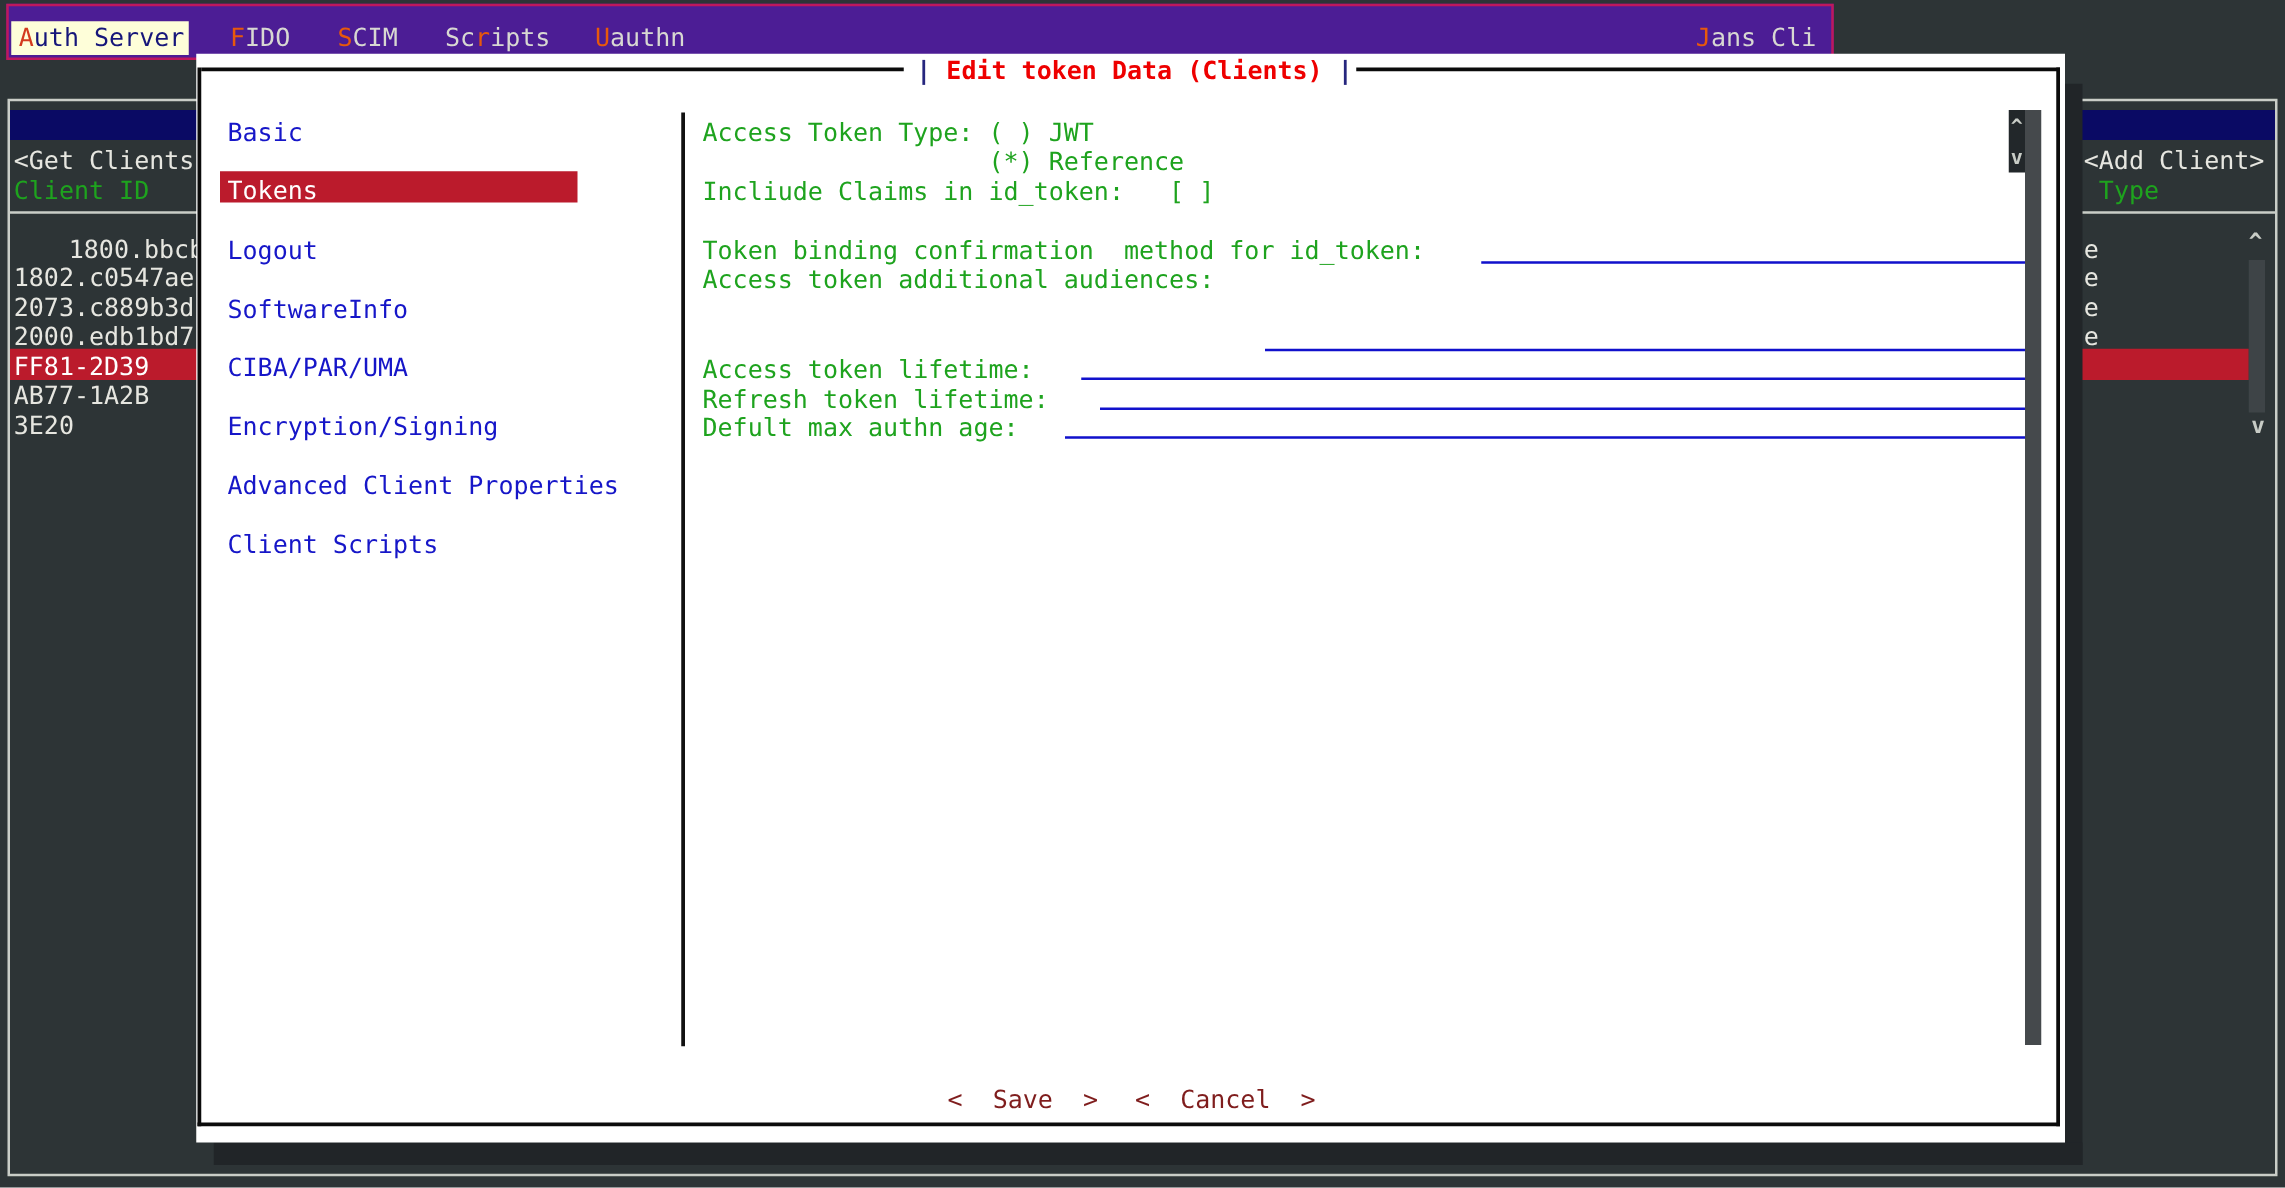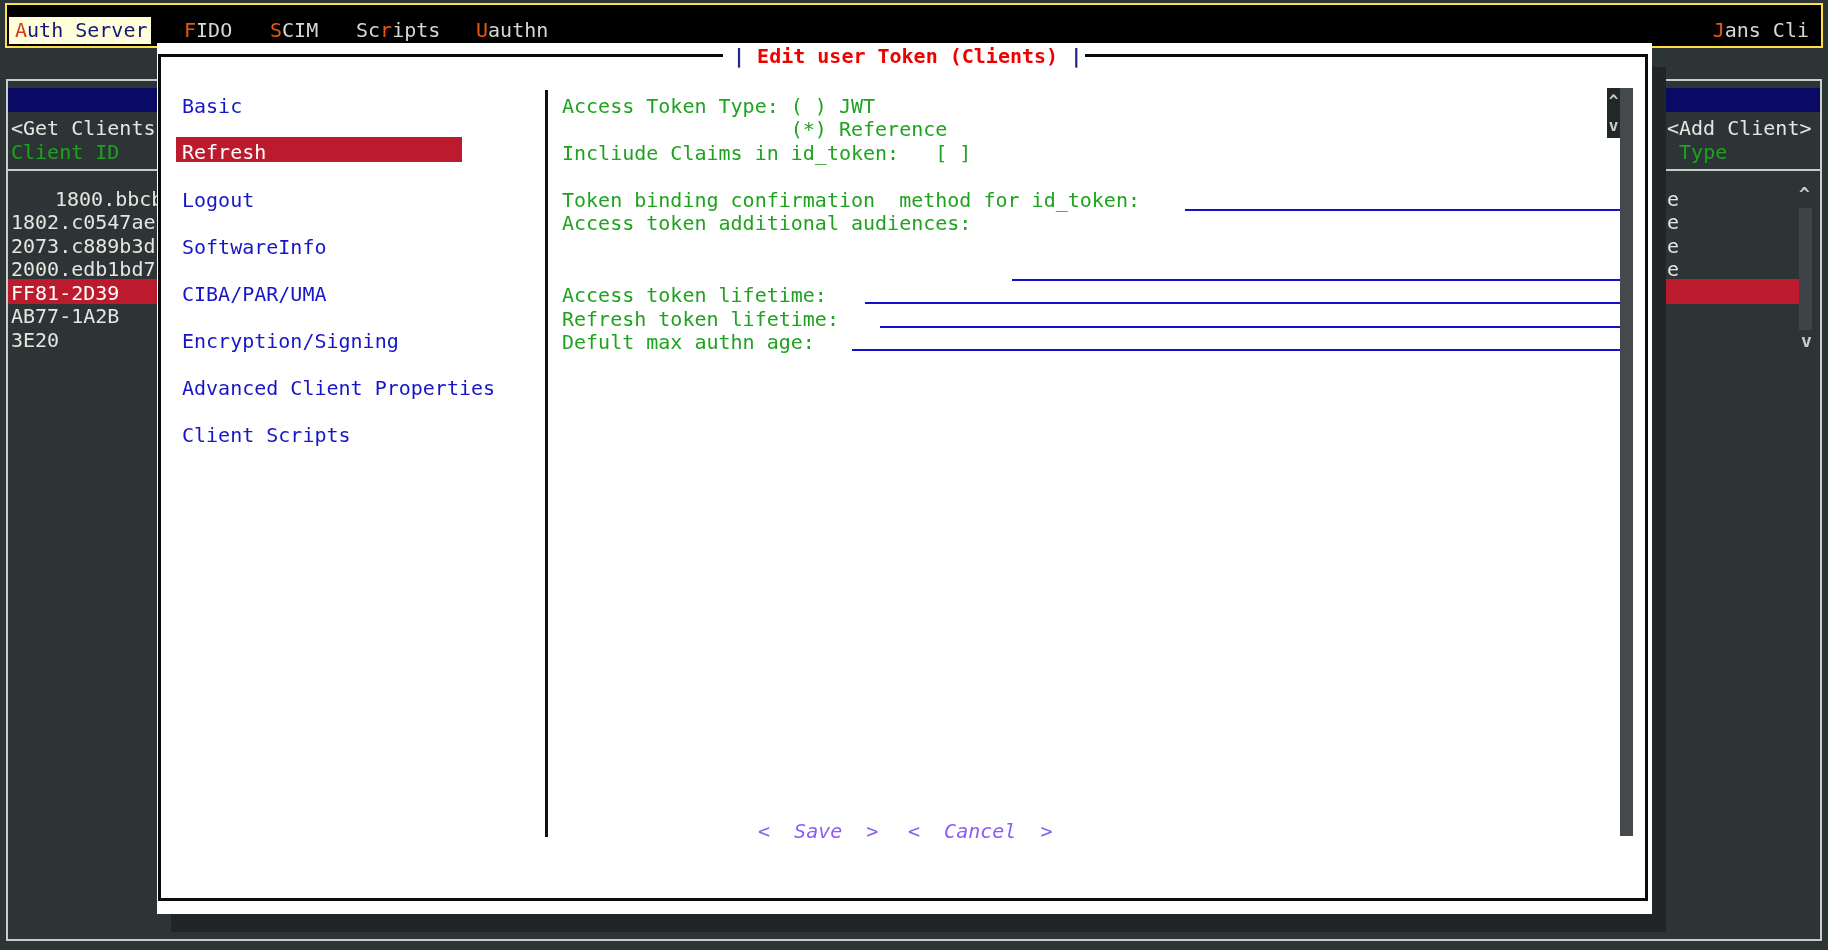--- a/index.html
+++ b/index.html
@@ -6,22 +6,22 @@
   html,body { width:1828px; height:950px; }
   body {
     position:relative; background:#2D3436; overflow:hidden;
     font-family:"DejaVu Sans Mono", monospace;
     font-size:20px; line-height:24px; color:#E6E6E0;
   }
   .abs { position:absolute; }
   .t { white-space:pre; }
 
   
-  .topbar { left:5px; top:3px; width:1818px; height:45px;
-            background:#000000; border:2px solid #fde047; z-index:1; }
+  .topbar { left:5px; top:3px; width:1462px; height:45px;
+            background:#4c1d95; border:2px solid #be185d; z-index:1; }
   .menu-item { position:absolute; color:#D8D8D2; white-space:pre; }
   .accent { color:#E8590C; }
   .auth-box { position:absolute; left:2px; top:12px; width:142px; height:27px;
               background:#FEFED9; color:#16167A; line-height:27px; padding-left:6px; }
   .auth-box .accent { color:#D33A1E; }
 
   
   .mainwin { left:6px; top:79px; width:1816px; height:862px;
              background:#2D3436; border:2px solid #C9CDC7; z-index:1; }
   .navybar { left:0; top:7px; width:1812px; height:24px; background:#0A0A64; }
@@ -42,21 +42,21 @@
   .dlg-title .ttl { color:#EE0000; }
   .nav-item { position:absolute; left:25px; color:#1616C8; white-space:pre; cursor:default; }
   .nav-item.selected { color:#FFFFFF; }
   .nav-selbar { position:absolute; left:19px; top:94px; width:286px; height:25px; background:#BB1B2C; }
   .vdiv { position:absolute; left:388px; top:47px; width:3px; height:747px; background:#111111; }
   .fline { position:absolute; left:405px; color:#1EA31E; white-space:pre; }
   .uline { position:absolute; height:2px; background:#1111CC; }
   .scrollbox { position:absolute; left:1450px; top:45px; width:13px; height:50px; background:#22272A; text-align:center; }
   .scrollbox .scroll-glyph { display:block; height:25px; line-height:25px; font-size:16px; }
   .dlg-track { position:absolute; left:1463px; top:45px; width:13px; height:748px; background:#45494C; }
-  .btn { position:absolute; top:776px; color:#8b5cf6; white-space:pre;font-style:italic; }
+  .btn { position:absolute; top:824px; color:#7f1d1d; white-space:pre; }
 </style>
 </head>
 <body>
 
 <div class="abs topbar">
   <div class="auth-box"><span class="accent">A</span><span>uth Server</span></div>
   <div class="menu-item" style="left:177px; top:13px;"><span class="accent">F</span><span>IDO</span></div>
   <div class="menu-item" style="left:263px; top:13px;"><span class="accent">S</span><span>CIM</span></div>
   <div class="menu-item" style="left:349px; top:13px;"><span>Sc</span><span class="accent">r</span><span>ipts</span></div>
   <div class="menu-item" style="left:469px; top:13px;"><span class="accent">U</span><span>authn</span></div>
@@ -97,25 +97,25 @@
 <div class="abs shadow" style="left:171px; top:914px; width:1495px; height:18px;"></div>
 
 <div class="abs dialog">
 
   <div class="bline" style="left:1px;    top:11px;  width:3px;    height:847px;"></div>
   <div class="bline" style="left:1488px; top:11px;  width:3px;    height:847px;"></div>
   <div class="bline" style="left:4px;    top:11px;  width:562px;  height:3px;"></div>
   <div class="bline" style="left:928px;  top:11px;  width:563px;  height:3px;"></div>
   <div class="bline" style="left:1px;    top:855px; width:1490px; height:3px;"></div>
 
-  <div class="dlg-title"><span class="pipe">|</span><span class="ttl"> Edit user Token (Clients) </span><span class="pipe">|</span></div>
+  <div class="dlg-title"><span class="pipe">|</span><span class="ttl"> Edit token Data (Clients) </span><span class="pipe">|</span></div>
 
   <div class="nav-selbar"></div>
   <div class="nav-item" style="top:51px;">Basic</div>
-  <div class="nav-item selected" style="top:97px;">Refresh</div>
+  <div class="nav-item selected" style="top:97px;">Tokens</div>
   <div class="nav-item" style="top:145px;">Logout</div>
   <div class="nav-item" style="top:192px;">SoftwareInfo</div>
   <div class="nav-item" style="top:239px;">CIBA/PAR/UMA</div>
   <div class="nav-item" style="top:286px;">Encryption/Signing</div>
   <div class="nav-item" style="top:333px;">Advanced Client Properties</div>
   <div class="nav-item" style="top:380px;">Client Scripts</div>
 
   <div class="vdiv"></div>
 
   <div class="fline" style="top:74px;">                   (*) Reference</div>

